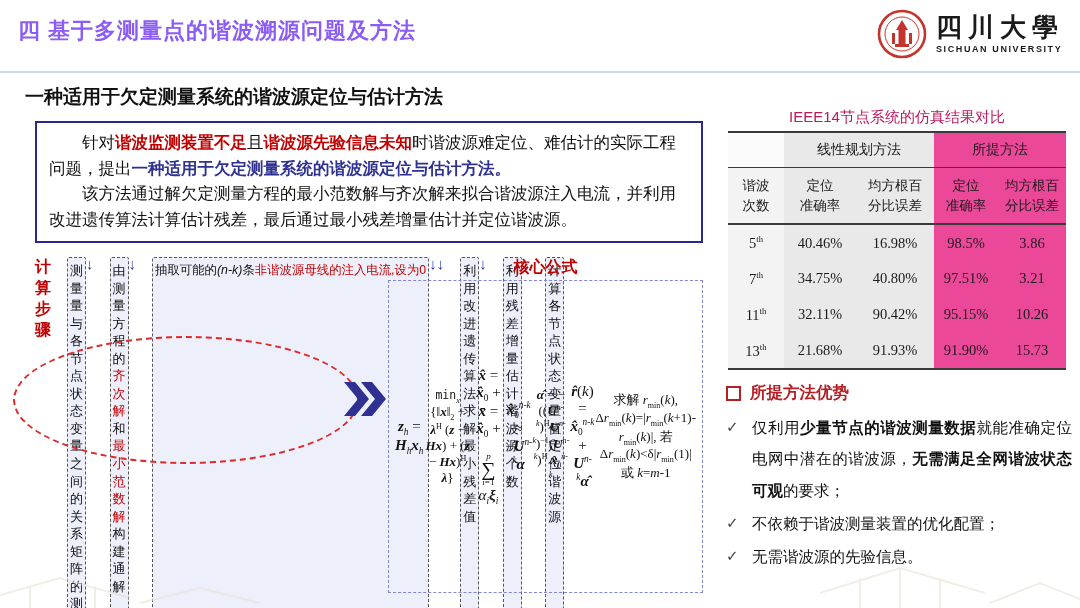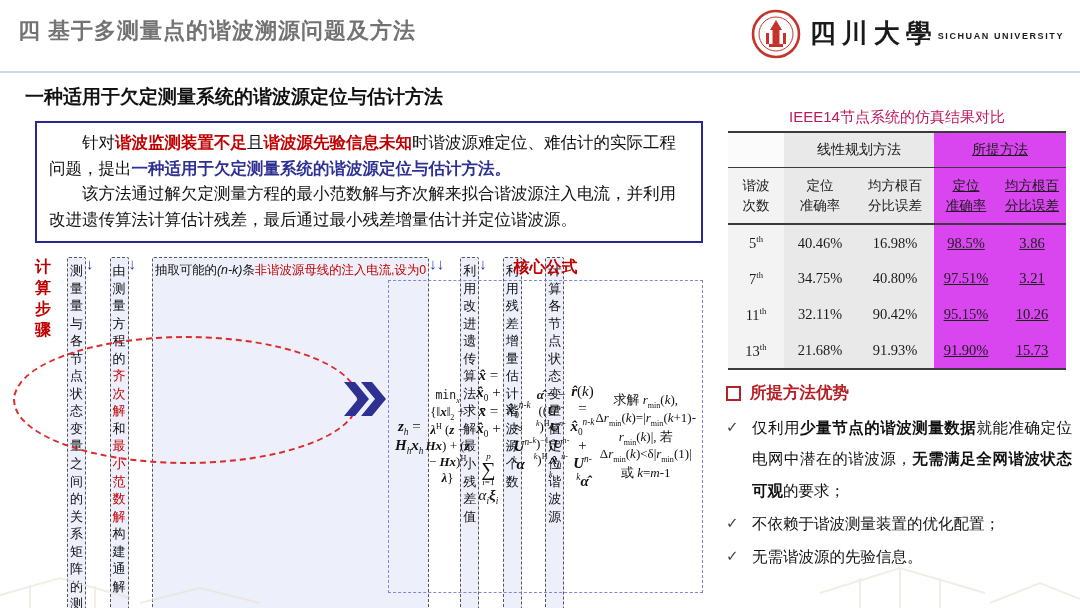--- a/index.html
+++ b/index.html
@@ -5,24 +5,24 @@
   html,body{margin:0;padding:0;background:#888;}
   .slide{
     position:relative;width:1080px;height:608px;background:#ffffff;
     font-family:"Liberation Sans","DejaVu Sans",sans-serif;overflow:hidden;
   }
   .b{font-weight:bold}
   .red{color:#c00000}
   .blue{color:#2e3192}
 
   
-  .page-title{position:absolute;left:18px;top:16px;font-size:22px;font-weight:bold;color:#737373;letter-spacing:1px;}
+  .page-title{position:absolute;left:18px;top:16px;font-size:22px;font-weight:bold;color:#8b5cf6;letter-spacing:1px;}
   .header-rule{position:absolute;left:0;top:71px;width:1080px;height:2px;background:#ccd7ec;}
   .logo{position:absolute;right:16px;top:9px;display:flex;align-items:center;gap:9px;}
-  .logo-text{display:flex;align-items:center;line-height:1;}
+  .logo-text{display:flex;flex-direction:column;align-items:flex-start;line-height:1;}
   .logo-cn{font-family:"Liberation Serif","DejaVu Serif",serif;font-size:26px;font-weight:bold;color:#1a1a1a;letter-spacing:6px;}
   .logo-en{font-size:9px;font-weight:bold;color:#1a1a1a;letter-spacing:1.6px;margin-top:4px;}
 
   .subtitle{position:absolute;left:25px;top:84px;font-size:19px;font-weight:bold;color:#111;}
 
   
   .summary-box{position:absolute;left:35px;top:121px;width:668px;box-sizing:border-box;
     border:2px solid #28288e;padding:7px 12px 8px 12px;background:#fff;}
   .summary-box p{margin:0;font-size:16.5px;line-height:1.56;color:#111;text-indent:2em;}
 
@@ -53,21 +53,21 @@
   
   .table-title{position:absolute;left:728px;top:108px;width:338px;text-align:center;font-size:15px;color:#be185d;font-weight:500;}
   .sim-table{position:absolute;left:728px;top:131px;width:338px;border-collapse:collapse;table-layout:fixed;
     border-top:2.5px solid #3a3a3a;border-bottom:2.5px solid #3a3a3a;}
   .sim-table td{text-align:center;vertical-align:middle;color:#1a1a1a;}
   .sim-table tr.ghead td{font-size:14px;padding:8px 0;border-bottom:1.5px solid #3a3a3a;}
   .sim-table tr.shead td{font-size:13.5px;line-height:1.45;padding:8px 0;border-bottom:2px solid #3a3a3a;}
   .sim-table tr.drow td{font-family:"Liberation Serif","DejaVu Serif",serif;font-size:14.5px;padding:9px 0;}
   .sim-table td sup{font-size:0.6em;}
   td.c1h{background:#fbfbfb;} td.c1{background:#f3f3f3;}
-  td.cg{background:#e9e9e9;} td.cl{background:#d946ef;text-decoration:underline;}
+  td.cg{background:#e9e9e9;} td.cl{background:#ec4899;}
 
   
   .advantages{position:absolute;left:726px;top:382px;width:346px;}
   .adv-header{display:flex;align-items:center;gap:9px;margin-bottom:8px;}
   .adv-square{width:11px;height:11px;border:2.5px solid #b52025;display:inline-block;}
   .adv-title{font-size:16.5px;font-weight:bold;color:#b52025;}
   .adv-item{display:flex;gap:8px;margin-bottom:2px;}
   .adv-check{flex:0 0 18px;font-size:15px;color:#444;line-height:2.0;}
   .adv-text{font-size:15.5px;line-height:2.02;color:#111;text-align:justify;}
 

